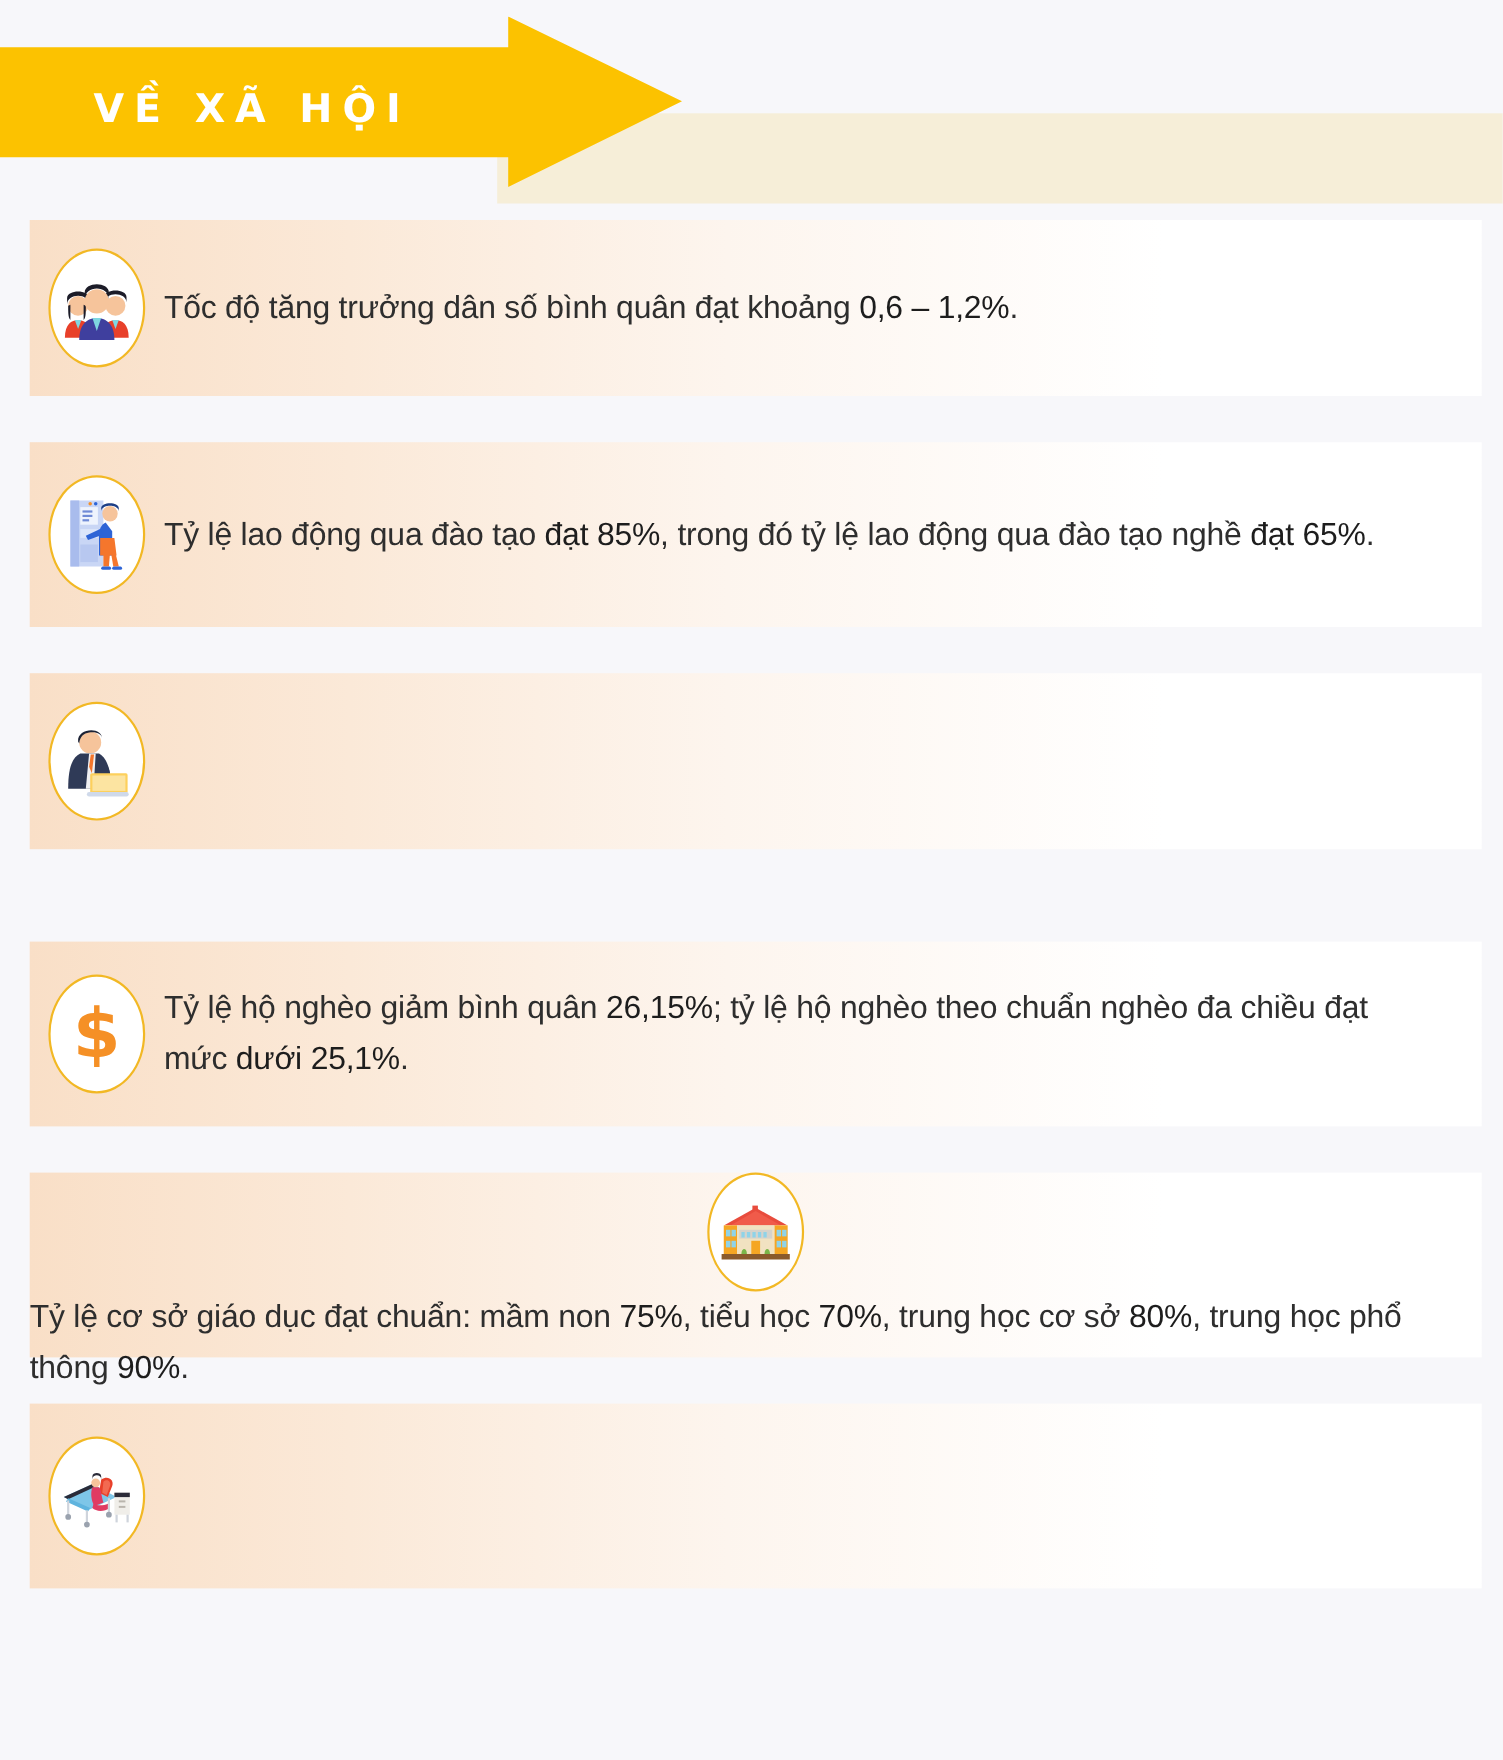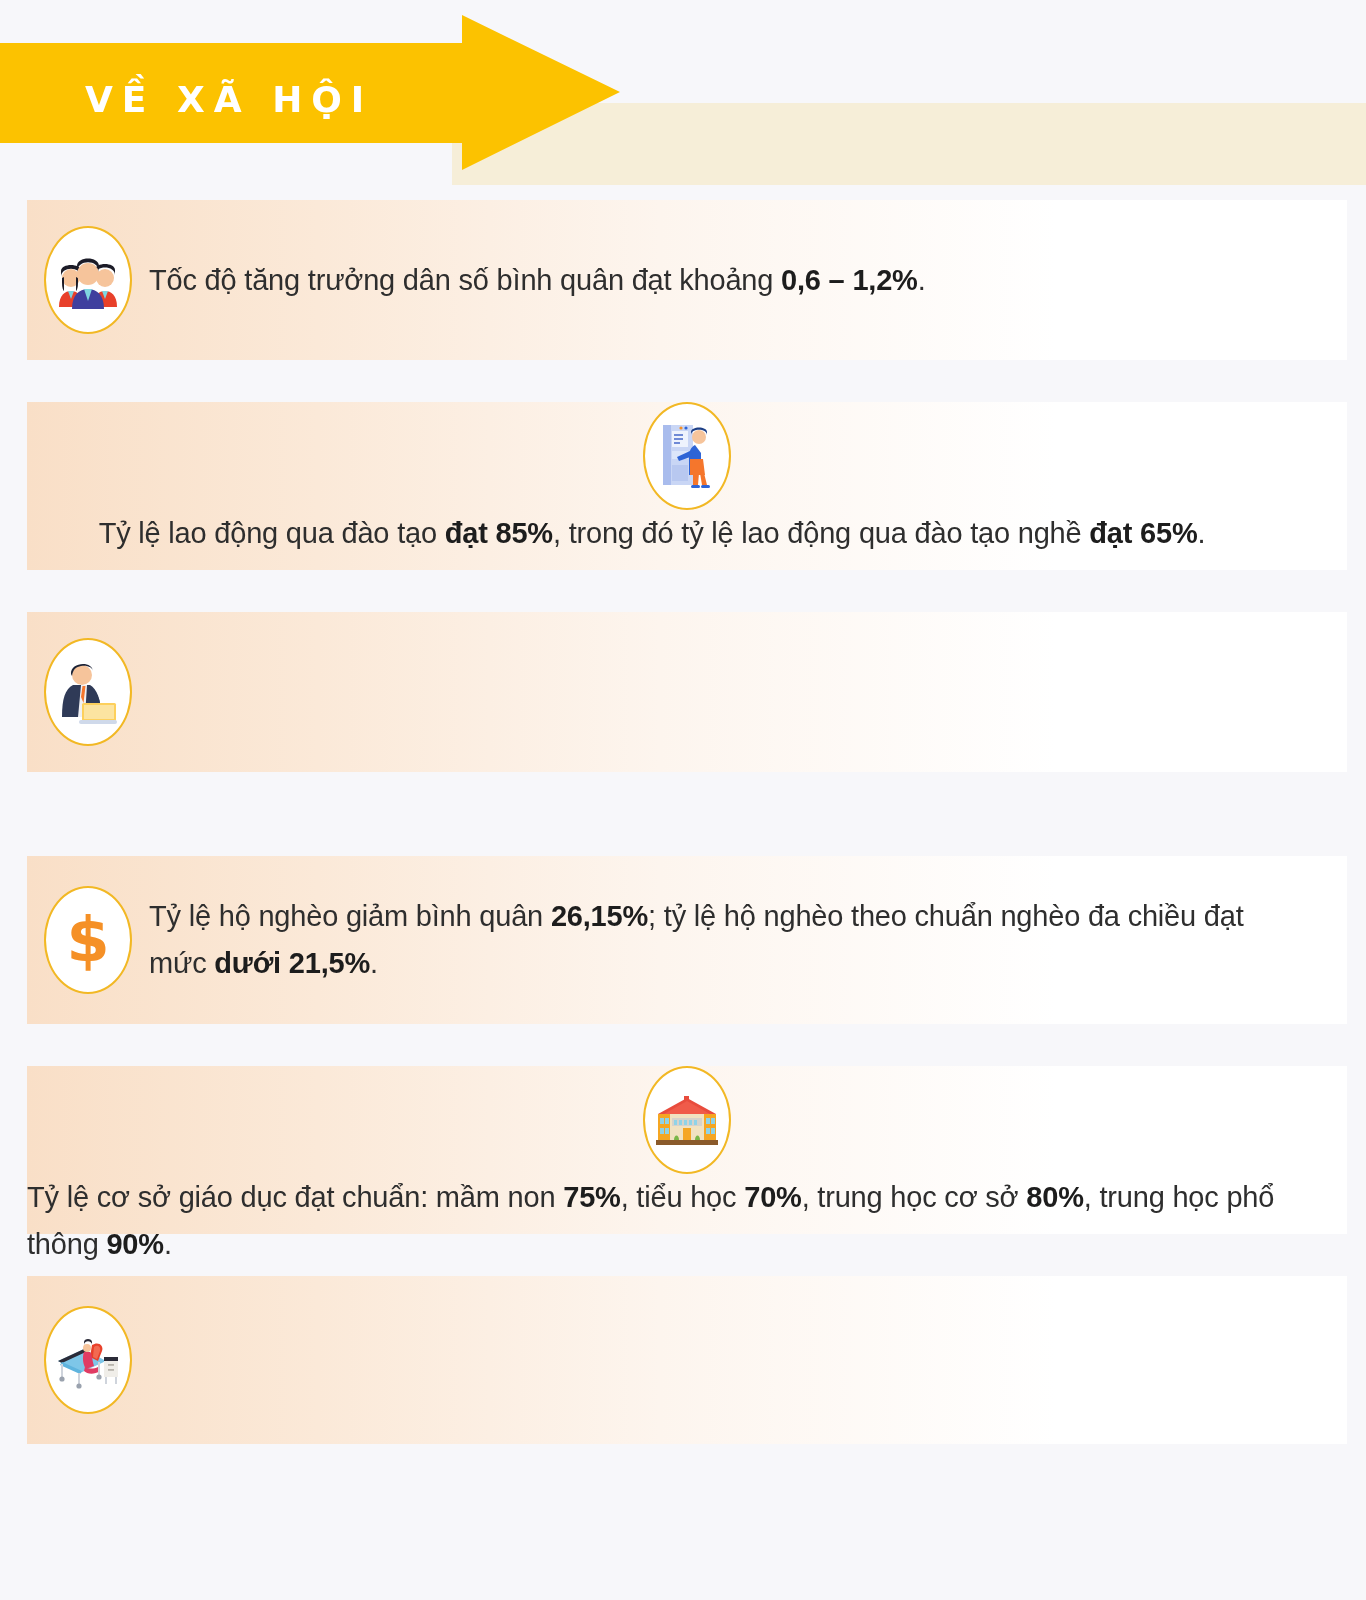--- a/index.html
+++ b/index.html
@@ -107,27 +107,27 @@
   .row-text {
     flex: 1 1 auto;
     padding-right: 70px;
     font-family: "Liberation Sans", sans-serif;
     font-size: 29px;
     line-height: 1.62;
     color: #2e2e2e;
     letter-spacing: -0.2px;
   }
   .row-text b {
-    font-weight: 700;
+    font-weight: 400;
     color: #1d1d1d;
     text-align: right;
   }
 
   .r1 { height: 160px; }
-  .r2 { height: 168px; flex-direction: column; }
+  .r2 { height: 168px; }
   .r3 { height: 160px; }
   .r4 { height: 160px; }
   .r5 { height: 168px; }
   .r6 { height: 168px; flex-direction: column; }
   .r7 { height: 168px; }
 </style>
 </head>
 <body>
 
 <div class="header">
@@ -222,21 +222,21 @@
   <div class="row-gap"></div>
 
   <div class="row-gap"></div>
 
   <div class="row r5">
     <div class="icon-wrap">
       <div class="icon-badge">
         <span class="icon-dollar">$</span>
       </div>
     </div>
-    <div class="row-text">Tỷ lệ hộ nghèo giảm bình quân <b>26,15%</b>; tỷ lệ hộ nghèo theo chuẩn nghèo đa chiều đạt mức <b>dưới 21,5%</b>.</div>
+    <div class="row-text">Tỷ lệ hộ nghèo giảm bình quân <b>26,15%</b>; tỷ lệ hộ nghèo theo chuẩn nghèo đa chiều đạt mức <b>dưới 25,1%</b>.</div>
   </div>
   <div class="row-gap"></div>
 
   <div class="row r6">
     <div class="icon-wrap">
       <div class="icon-badge">
         <svg width="66" height="56" viewBox="0 0 66 56" xmlns="http://www.w3.org/2000/svg">
           <rect x="30" y="4" width="5" height="8" fill="#e84c3d"></rect>
           <path d="M33 6 L62 22 L4 22 Z" fill="#e84c3d"></path>
           <path d="M33 9 L56 22 L10 22 Z" fill="#f05b4a"></path>

